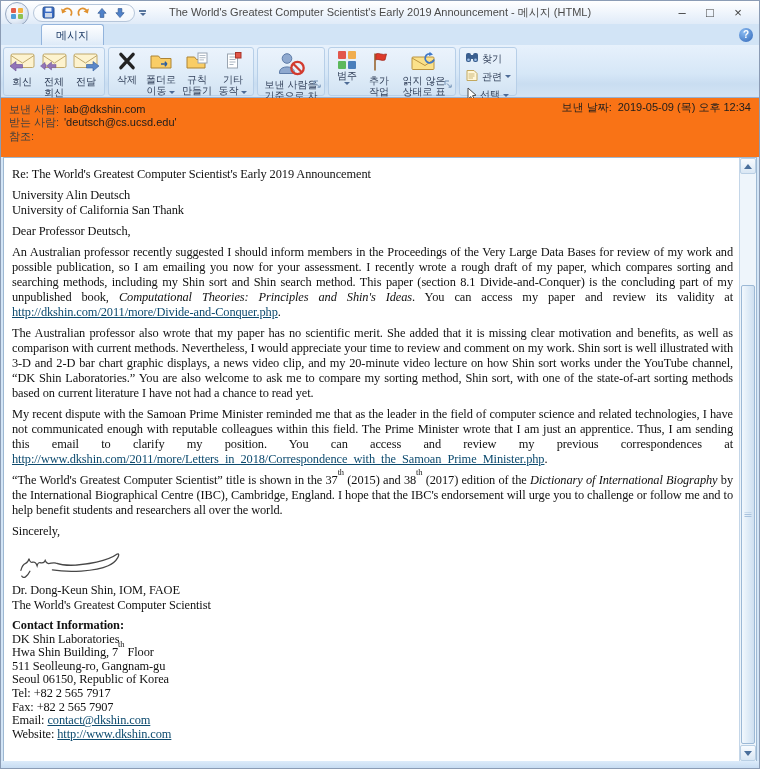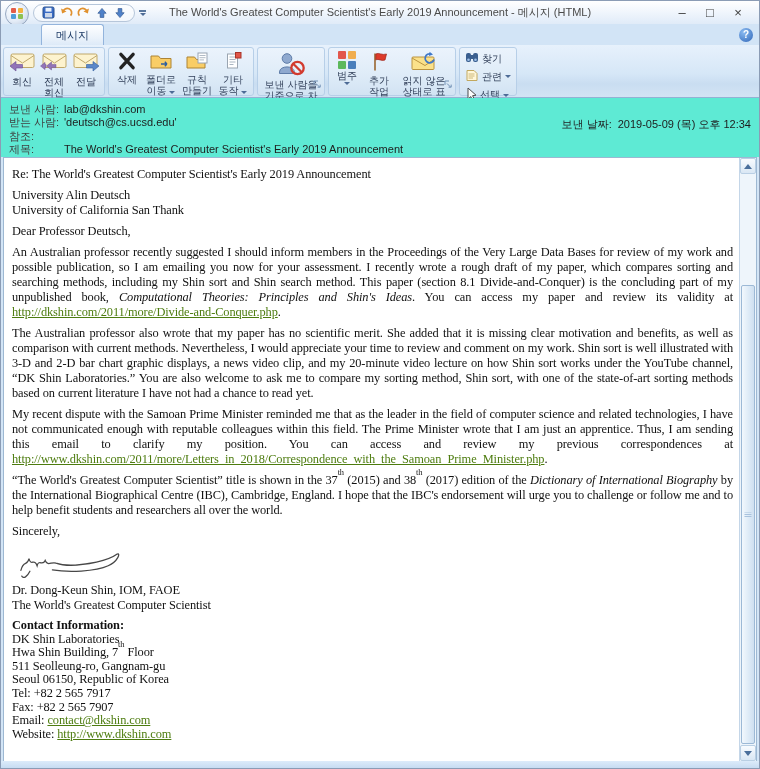--- a/index.html
+++ b/index.html
@@ -50,35 +50,35 @@
             font-size:10px; color:#32405a; text-align:center; padding:1px 2px; border-radius:2px;}
   .rbtn-lg .lbl{ line-height:11px;}
   .srow{ display:flex; align-items:center; gap:3px; font-size:10px; color:#32405a; padding:1px 2px; white-space:nowrap;}
   .disabled{ opacity:.5; color:#77828e;}
   .cat-grid{ width:18px; height:18px; display:grid; grid-template-columns:1fr 1fr; gap:2px;}
   .cat-grid span{ border-radius:1px;}
   .cat-r{background:#e2574c}.cat-y{background:#f0ad4e}.cat-g{background:#5cb85c}.cat-b{background:#4a7ebb}
   .w27{width:30px}.w34{width:34px}.w58{width:60px}.w52{width:56px}
 
   
-  .headerpanel{ height:59px; background:#5eead4; font-size:11px; color:#1d1d1d;
+  .headerpanel{ height:59px; background:#f97316; font-size:11px; color:#1d1d1d;
                 padding:5px 8px 0; position:relative;}
   .hrow{ display:flex; line-height:13.4px;}
   .hlabel{ width:55px; color:#3f3f3f; flex:none;}
-  .sentrow{ position:absolute; right:8px; top:20px; display:flex; gap:6px; line-height:13.4px;}
+  .sentrow{ position:absolute; right:8px; top:3px; display:flex; gap:6px; line-height:13.4px;}
 
   
   .bodywrap{ flex:1; margin:0 2px; background:#fff; border:1px solid #9db8d2; border-bottom:none; position:relative;}
   .content{ position:absolute; left:0; top:0; right:17px; bottom:0; overflow:hidden;
             padding:9px 6px 0 8px; font-family:"Liberation Serif", serif; font-size:12.4px;
             letter-spacing:-0.1px; line-height:15px; color:#111;}
   .para{ margin:0 0 6px;}
   .para.tight{ margin-bottom:8px;}
   .para.contact{ line-height:13.6px; margin-top:4px;}
-  .content a{ color:#4d7c0f; text-decoration:underline; cursor:pointer;}
+  .content a{ color:#0c4a6e; text-decoration:underline; cursor:pointer;}
   .content sup{ font-size:0.68em; position:relative; top:-0.45em; line-height:0;}
   .sig{ margin:-1px 0 1px 2px; height:36px;}
 
   
   .scrollbar{ position:absolute; right:0; top:0; bottom:0; width:17px;
               background:#eef5fb; border-left:1px solid #c4d6e8;}
   .sb-btn{ position:absolute; left:0; right:0; height:16px;
            background:linear-gradient(#f8fbfe,#d9e7f4); border:1px solid #b9cfe4; border-radius:2px;
            display:grid; place-items:center;}
   .sb-up{top:0}.sb-down{bottom:0}
@@ -316,24 +316,20 @@
       <span>lab@dkshin.com</span>
     </div>
     <div class="hrow">
       <span class="hlabel">받는 사람:</span>
       <span>'deutsch@cs.ucsd.edu'</span>
     </div>
     <div class="hrow">
       <span class="hlabel">참조:</span>
       <span></span>
     </div>
-    <div class="hrow">
-      <span class="hlabel">제목:</span>
-      <span>The World's Greatest Computer Scientist's Early 2019 Announcement</span>
-    </div>
     <div class="sentrow">
       <span>보낸 날짜:</span>
       <span>2019-05-09 (목) 오후 12:34</span>
     </div>
   </div>
 
   <div class="bodywrap">
     <div class="content">
       <div>
           <div class="para"><span>Re: The World's Greatest Computer Scientist's Early 2019 Announcement</span></div>

